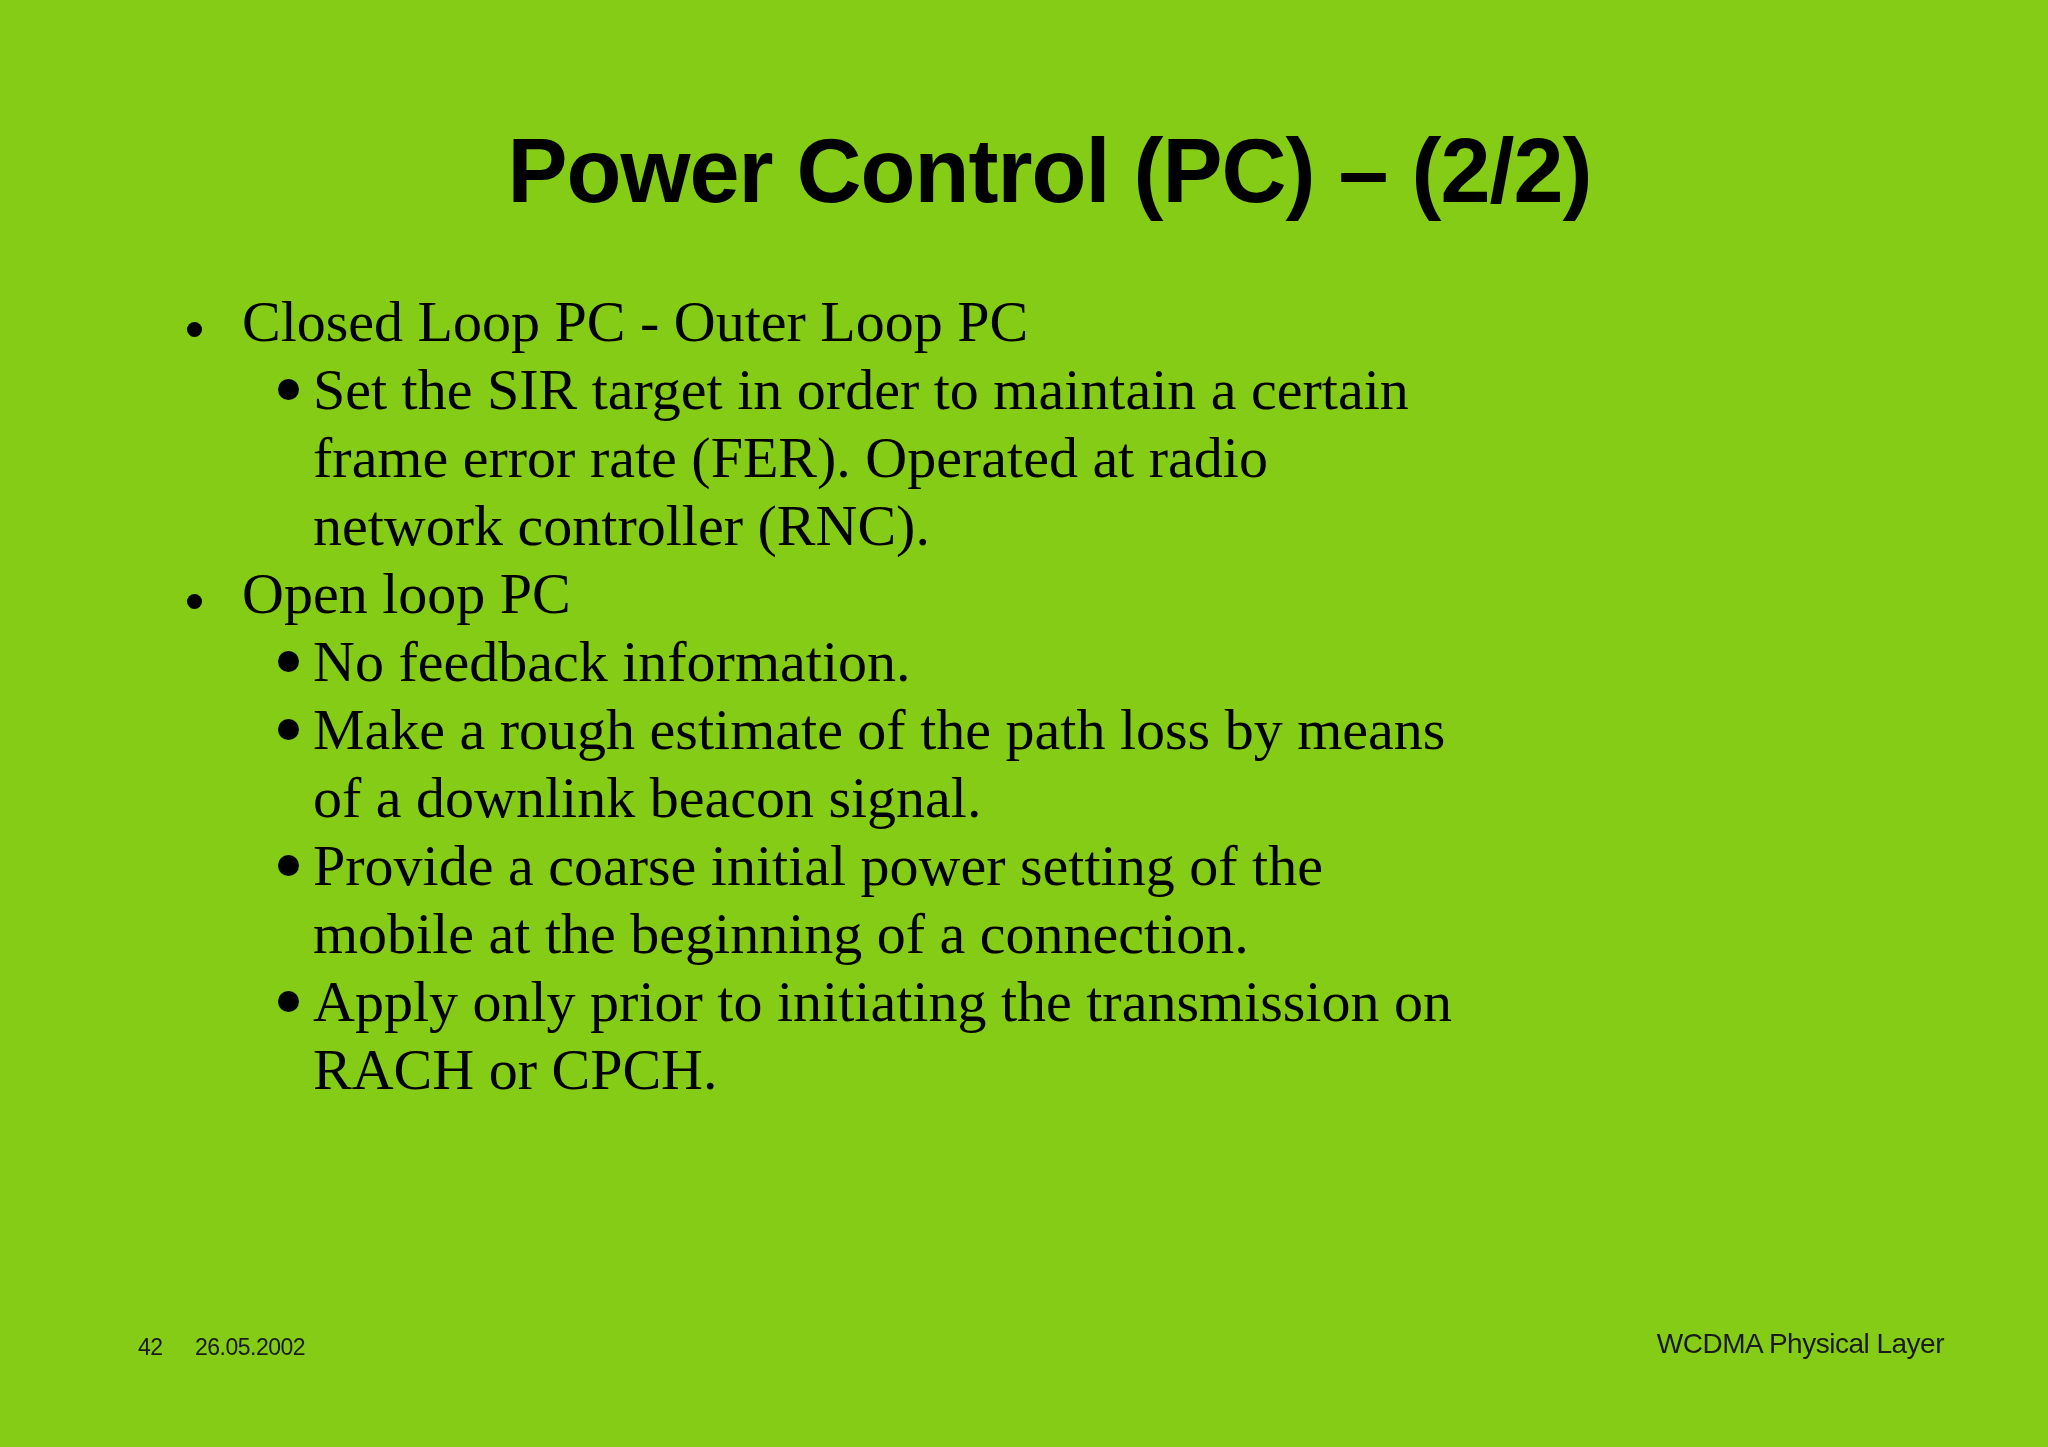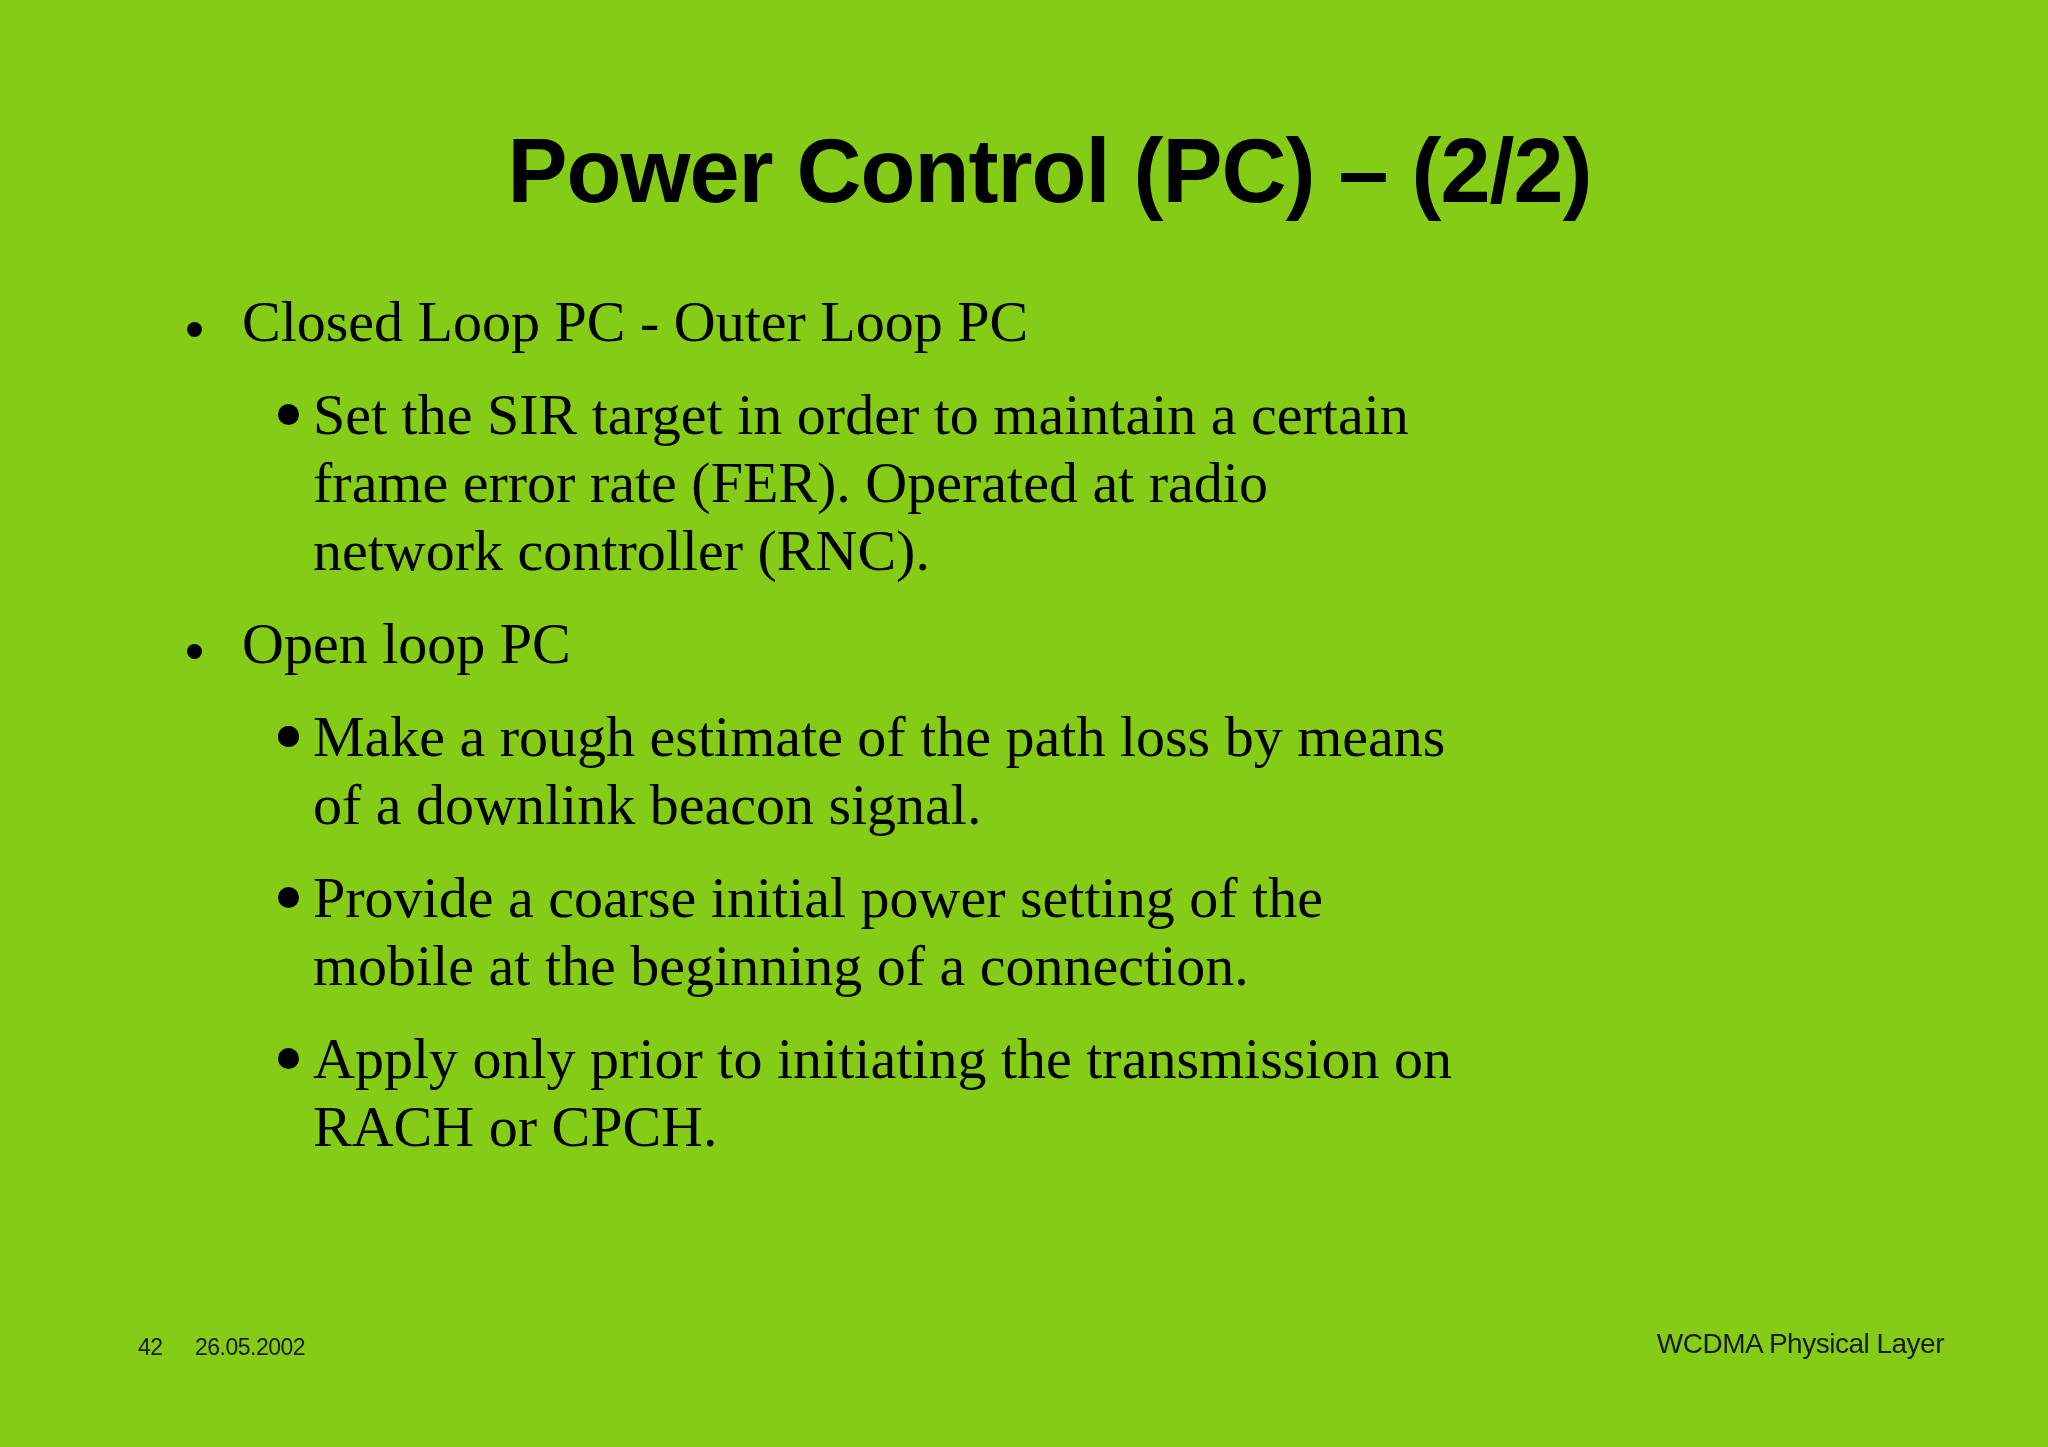--- a/index.html
+++ b/index.html
@@ -36,21 +36,21 @@
     top: 288px;
     left: 0;
     width: 1684px;
     box-sizing: border-box;
     padding-right: 215px;
     font-family: "Liberation Serif", serif;
     font-size: 58px;
     line-height: 68px;
     color: #000000;
   }
-  .item { position: relative; margin-top: 25px; }
+  .item { position: relative; }
   .item:first-child { margin-top: 0; }
   .item.l1 { padding-left: 242px; }
   .item.l2 { padding-left: 313px; }
 
   .bullet {
     position: absolute;
     background: #000000;
     border-radius: 50%;
     display: block;
   }
@@ -88,20 +88,21 @@
       <div class="txt">Set the SIR target in order to maintain a certain frame error rate (FER). Operated at radio network controller (RNC).</div>
     </div>
 
     <div class="item l1">
       <span class="bullet"></span>
       <div class="txt">Open loop PC</div>
     </div>
 
     <div class="item l2">
       <span class="bullet"></span>
+      <div class="txt">No feedback information.</div>
     </div>
 
     <div class="item l2">
       <span class="bullet"></span>
       <div class="txt">Make a rough estimate of the path loss by means of a downlink beacon signal.</div>
     </div>
 
     <div class="item l2">
       <span class="bullet"></span>
       <div class="txt">Provide a coarse initial power setting of the mobile at the beginning of a connection.</div>

